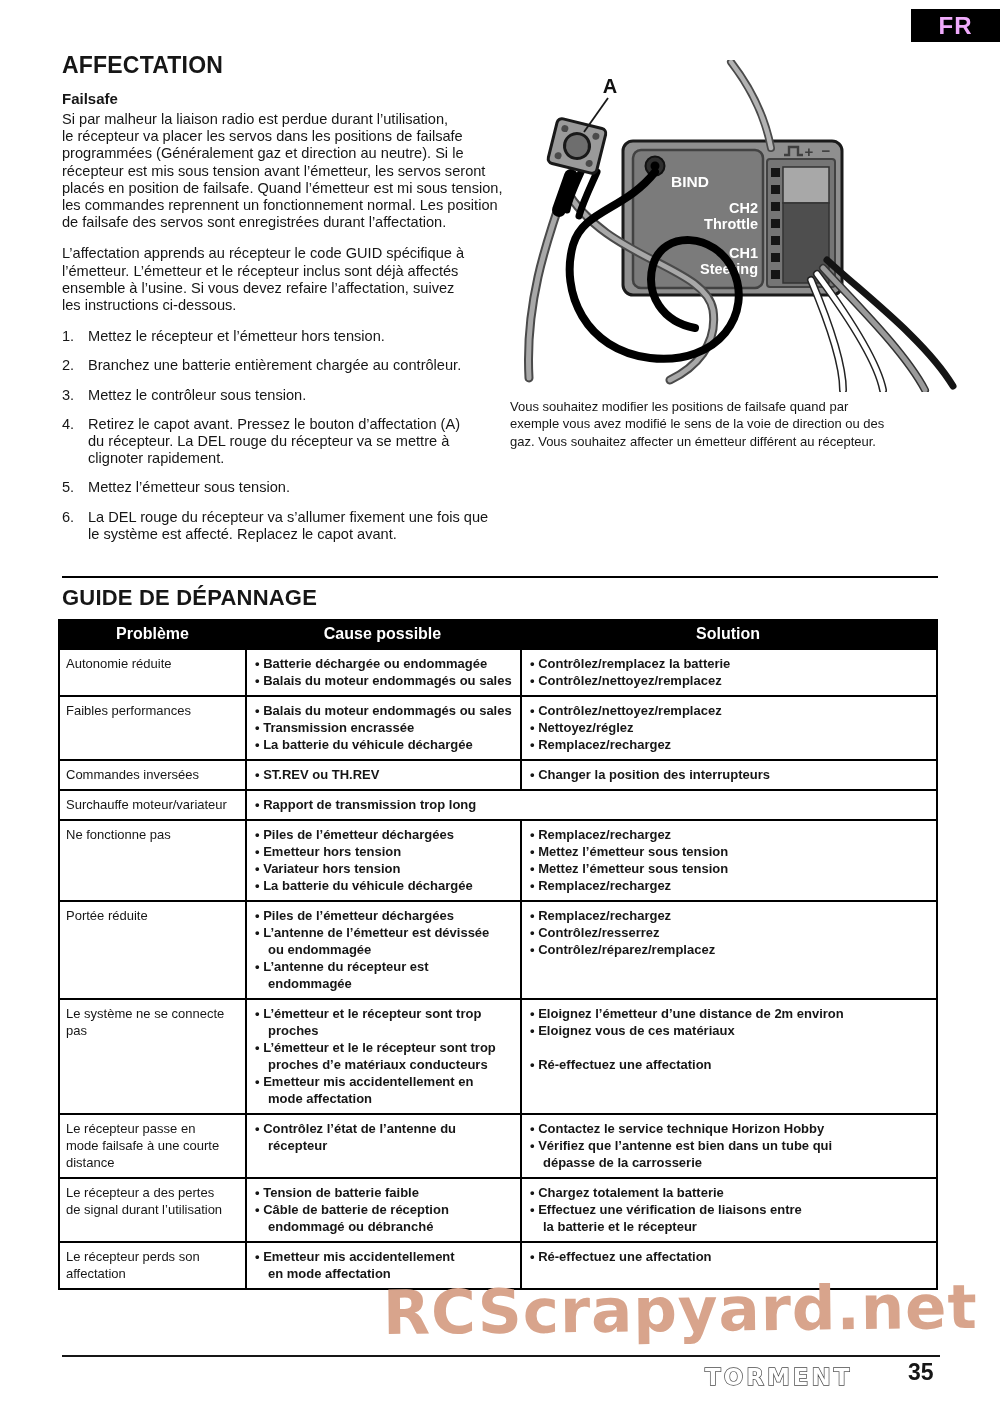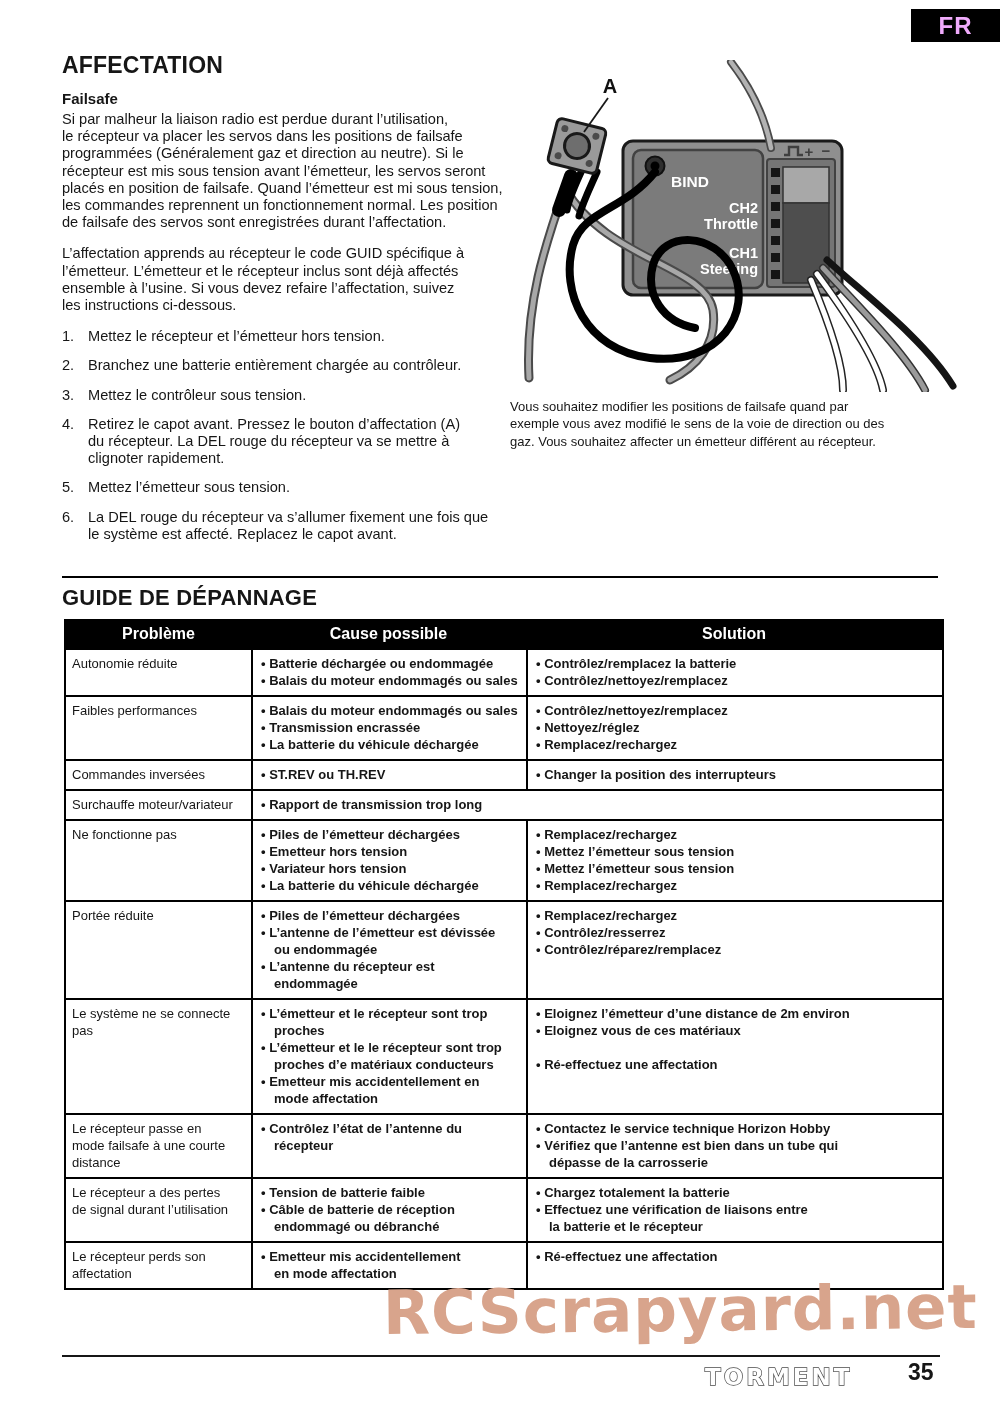--- a/index.html
+++ b/index.html
@@ -26,21 +26,21 @@
 
   
   .rebind{position:absolute;left:510px;top:398px;width:440px;}
   .rebind-heading{font-size:15.5px;font-weight:bold;margin:0 0 9px 0;}
   .rebind-body{font-size:13px;line-height:17.4px;white-space:pre-line;margin:0;}
 
   
   .section-rule{position:absolute;left:62px;top:576px;width:876px;height:2px;background:#000;}
   .guide-title{position:absolute;left:62px;top:585px;font-size:22px;font-weight:bold;letter-spacing:.2px;}
 
-  .ts-table{position:absolute;left:64px;top:619px;width:876px;border:2px solid #000;background:#fff;}
+  .ts-table{position:absolute;left:58px;top:619px;width:876px;border:2px solid #000;background:#fff;}
   .t-row{display:flex;border-top:2px solid #000;}
   .t-row.head{border-top:none;background:#000;color:#fff;}
   .cell{box-sizing:border-box;padding:5px 8px 6px 8px;font-size:13px;line-height:17px;}
   .c1{width:185px;flex:0 0 185px;padding-left:6px;padding-right:4px;white-space:pre-line;}
   .c2{width:275px;flex:0 0 275px;border-left:2px solid #000;}
   .c3{flex:1 1 auto;border-left:2px solid #000;}
   .head .cell{border-left:none;display:flex;align-items:center;justify-content:center;
               font-size:16px;font-weight:bold;padding:4px 0 6px 0;white-space:normal;}
   .bullet{padding-left:13px;text-indent:-13px;white-space:pre-line;font-weight:bold;}
   .bullet::before{content:"\2022\00a0";}

